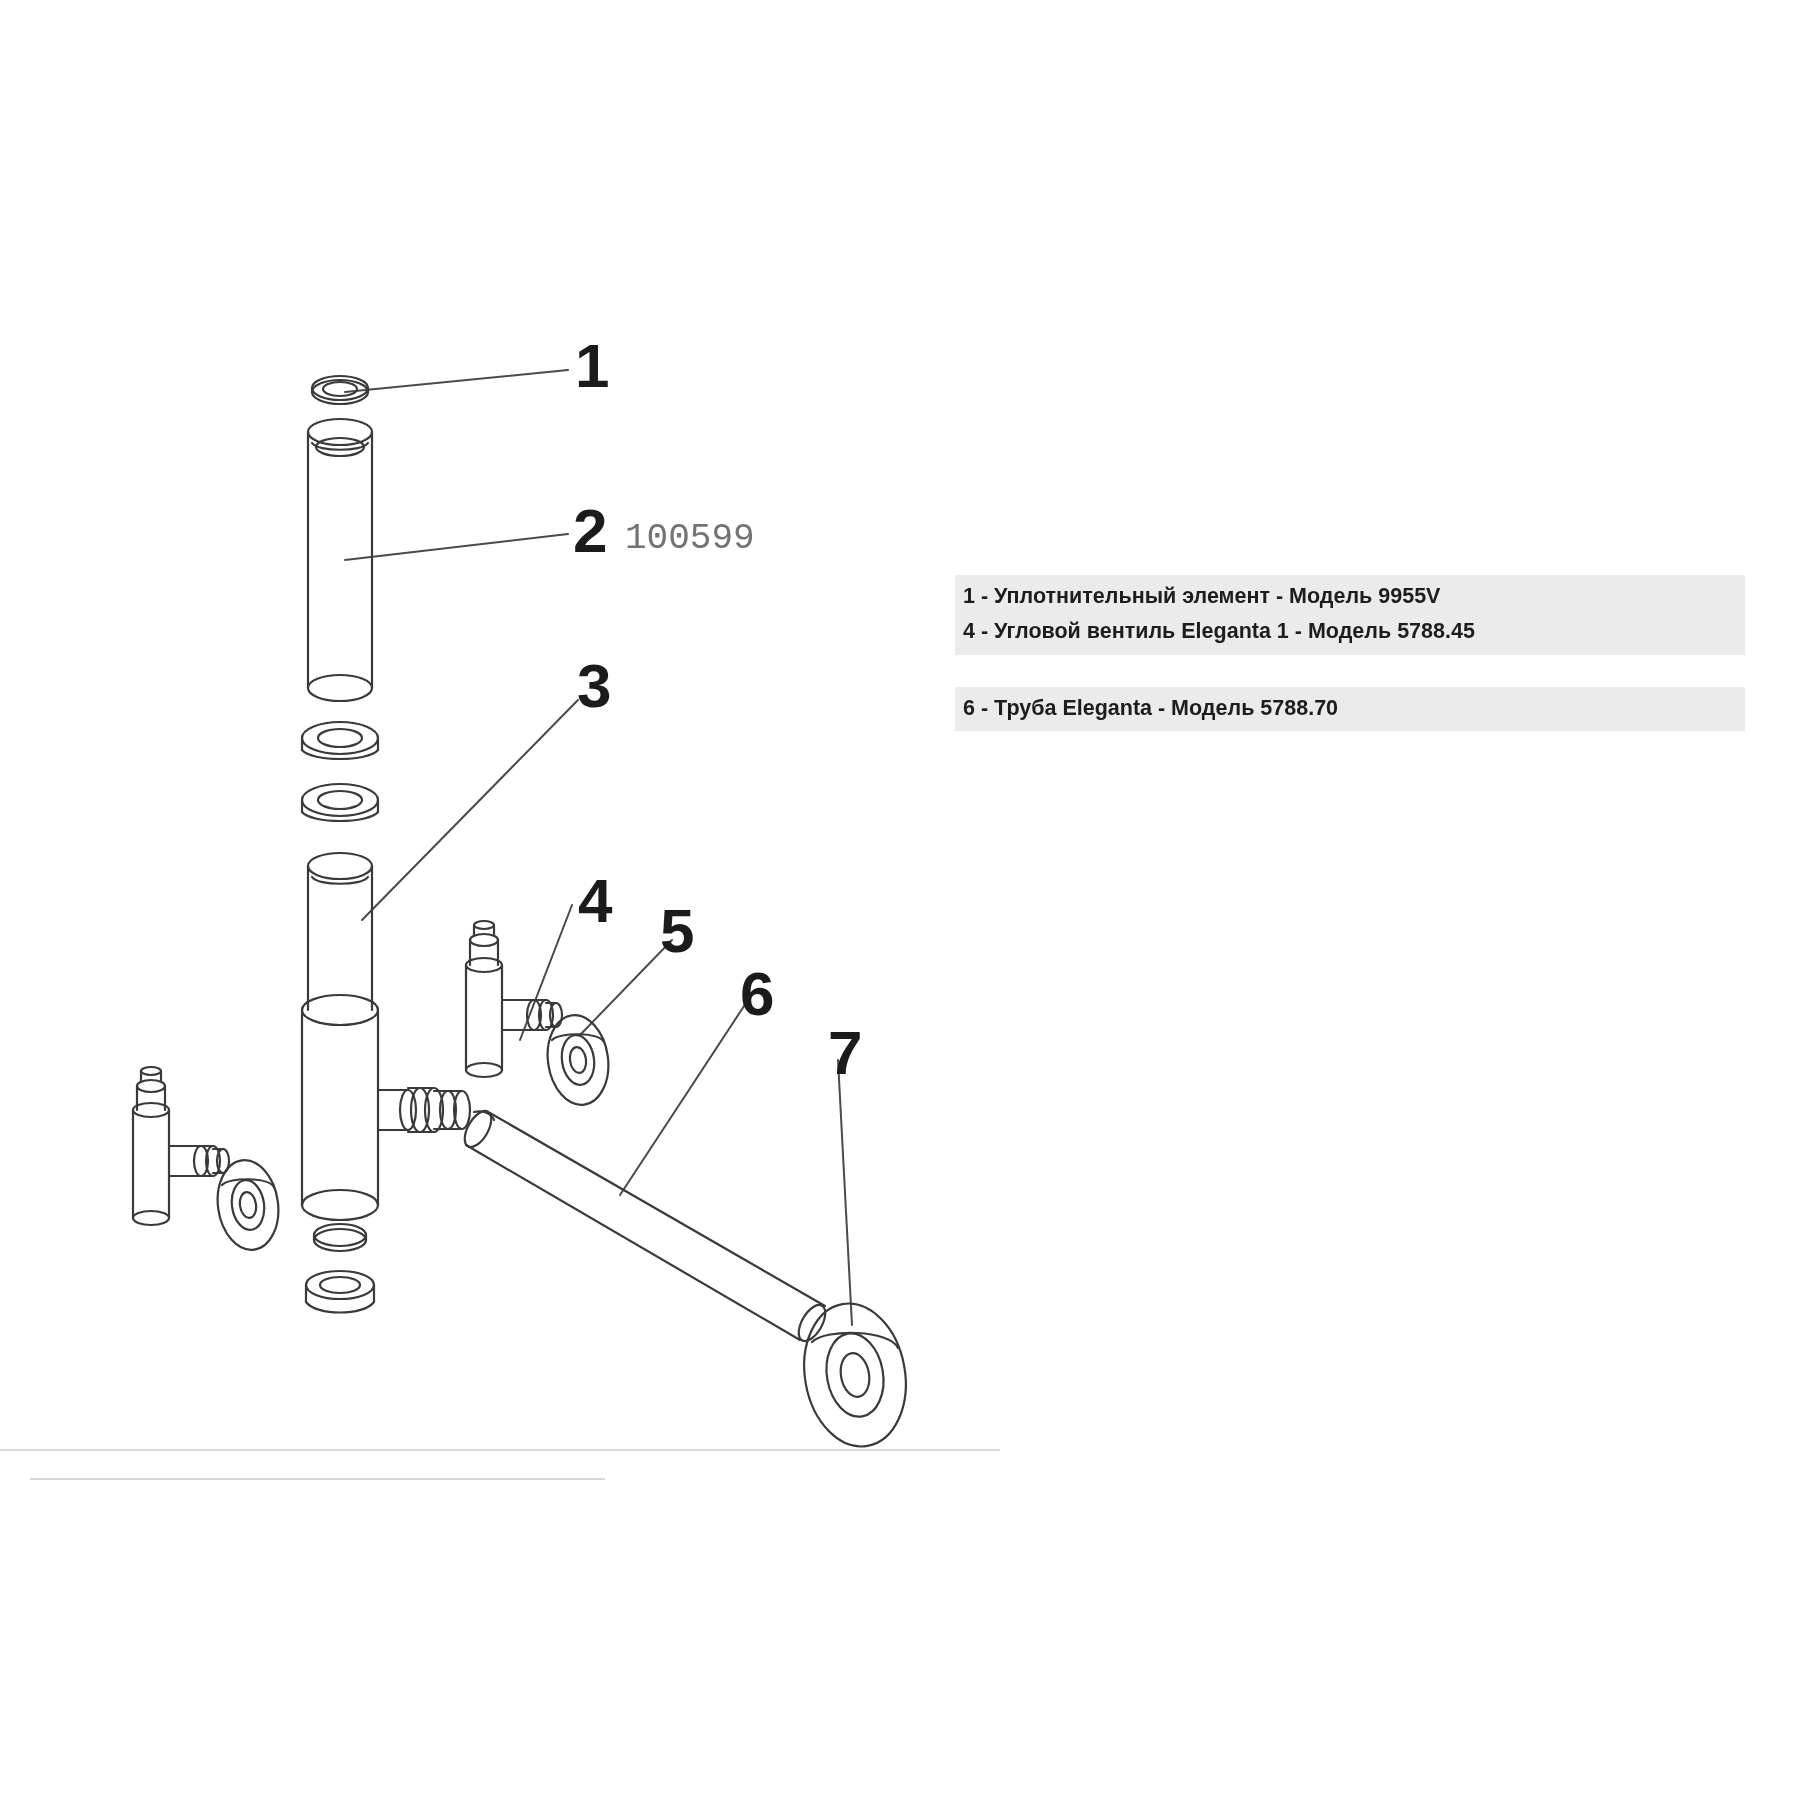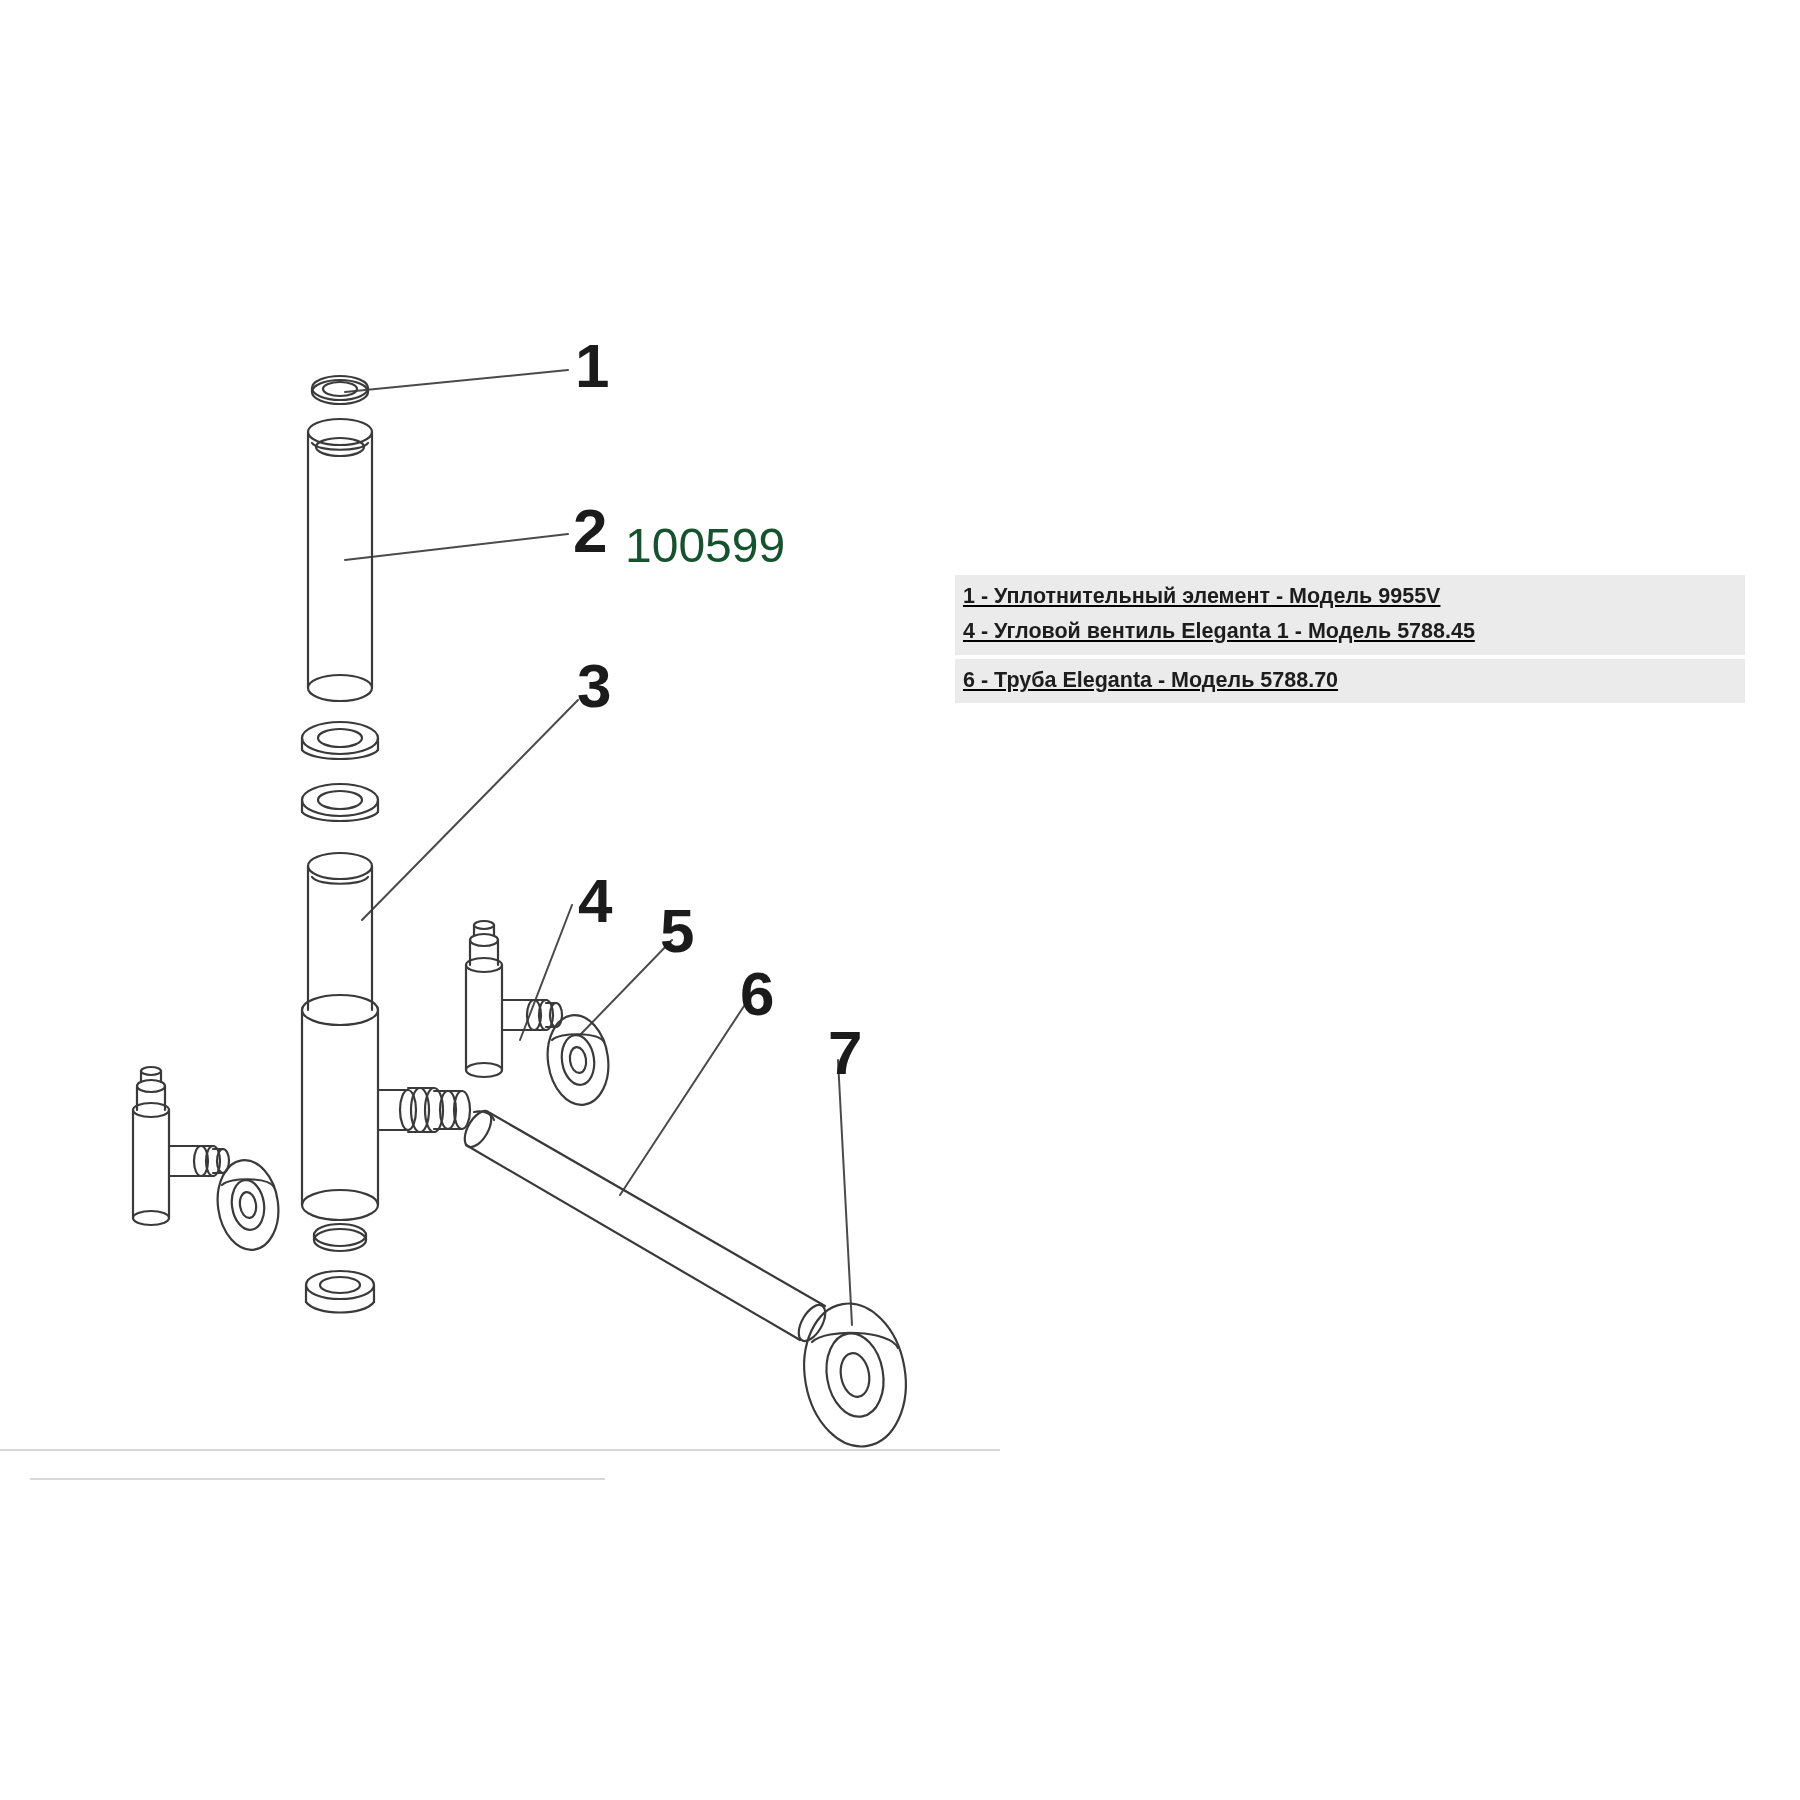--- a/index.html
+++ b/index.html
@@ -26,36 +26,35 @@
     position: absolute;
     font-family: "Liberation Sans", sans-serif;
     font-weight: bold;
     font-size: 62px;
     color: #1b1b1b;
     line-height: 1;
     letter-spacing: -1px;
   }
   .part-code {
     position: absolute;
-    font-family: Liberation Sans, sans-serif;
-    font-size: 48px;
-    color: #14532d;
+    font-family: Liberation Mono, monospace;
+    font-size: 36px;
+    color: #737373;
     letter-spacing: 0px;
   }
   .legend {
     position: absolute;
     left: 955px;
     top: 575px;
     width: 790px;
   }
   .legend-group {
     background: #ebebeb;
     padding: 4px 8px 6px 8px;
-    margin-bottom: 4px;
-    text-decoration: underline;
+    margin-bottom: 32px;
   }
   .legend-line {
     font-family: "Liberation Sans", sans-serif;
     font-weight: bold;
     font-size: 21.5px;
     color: #1d1d1d;
     line-height: 1.62;
     white-space: nowrap;
   }
   .bottom-rule {

